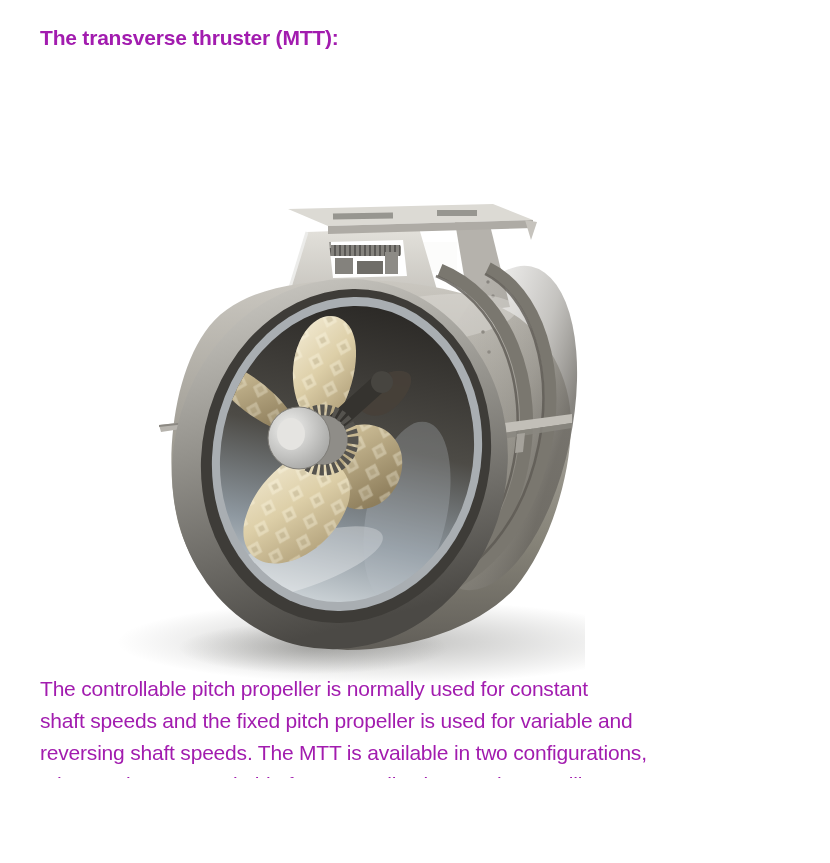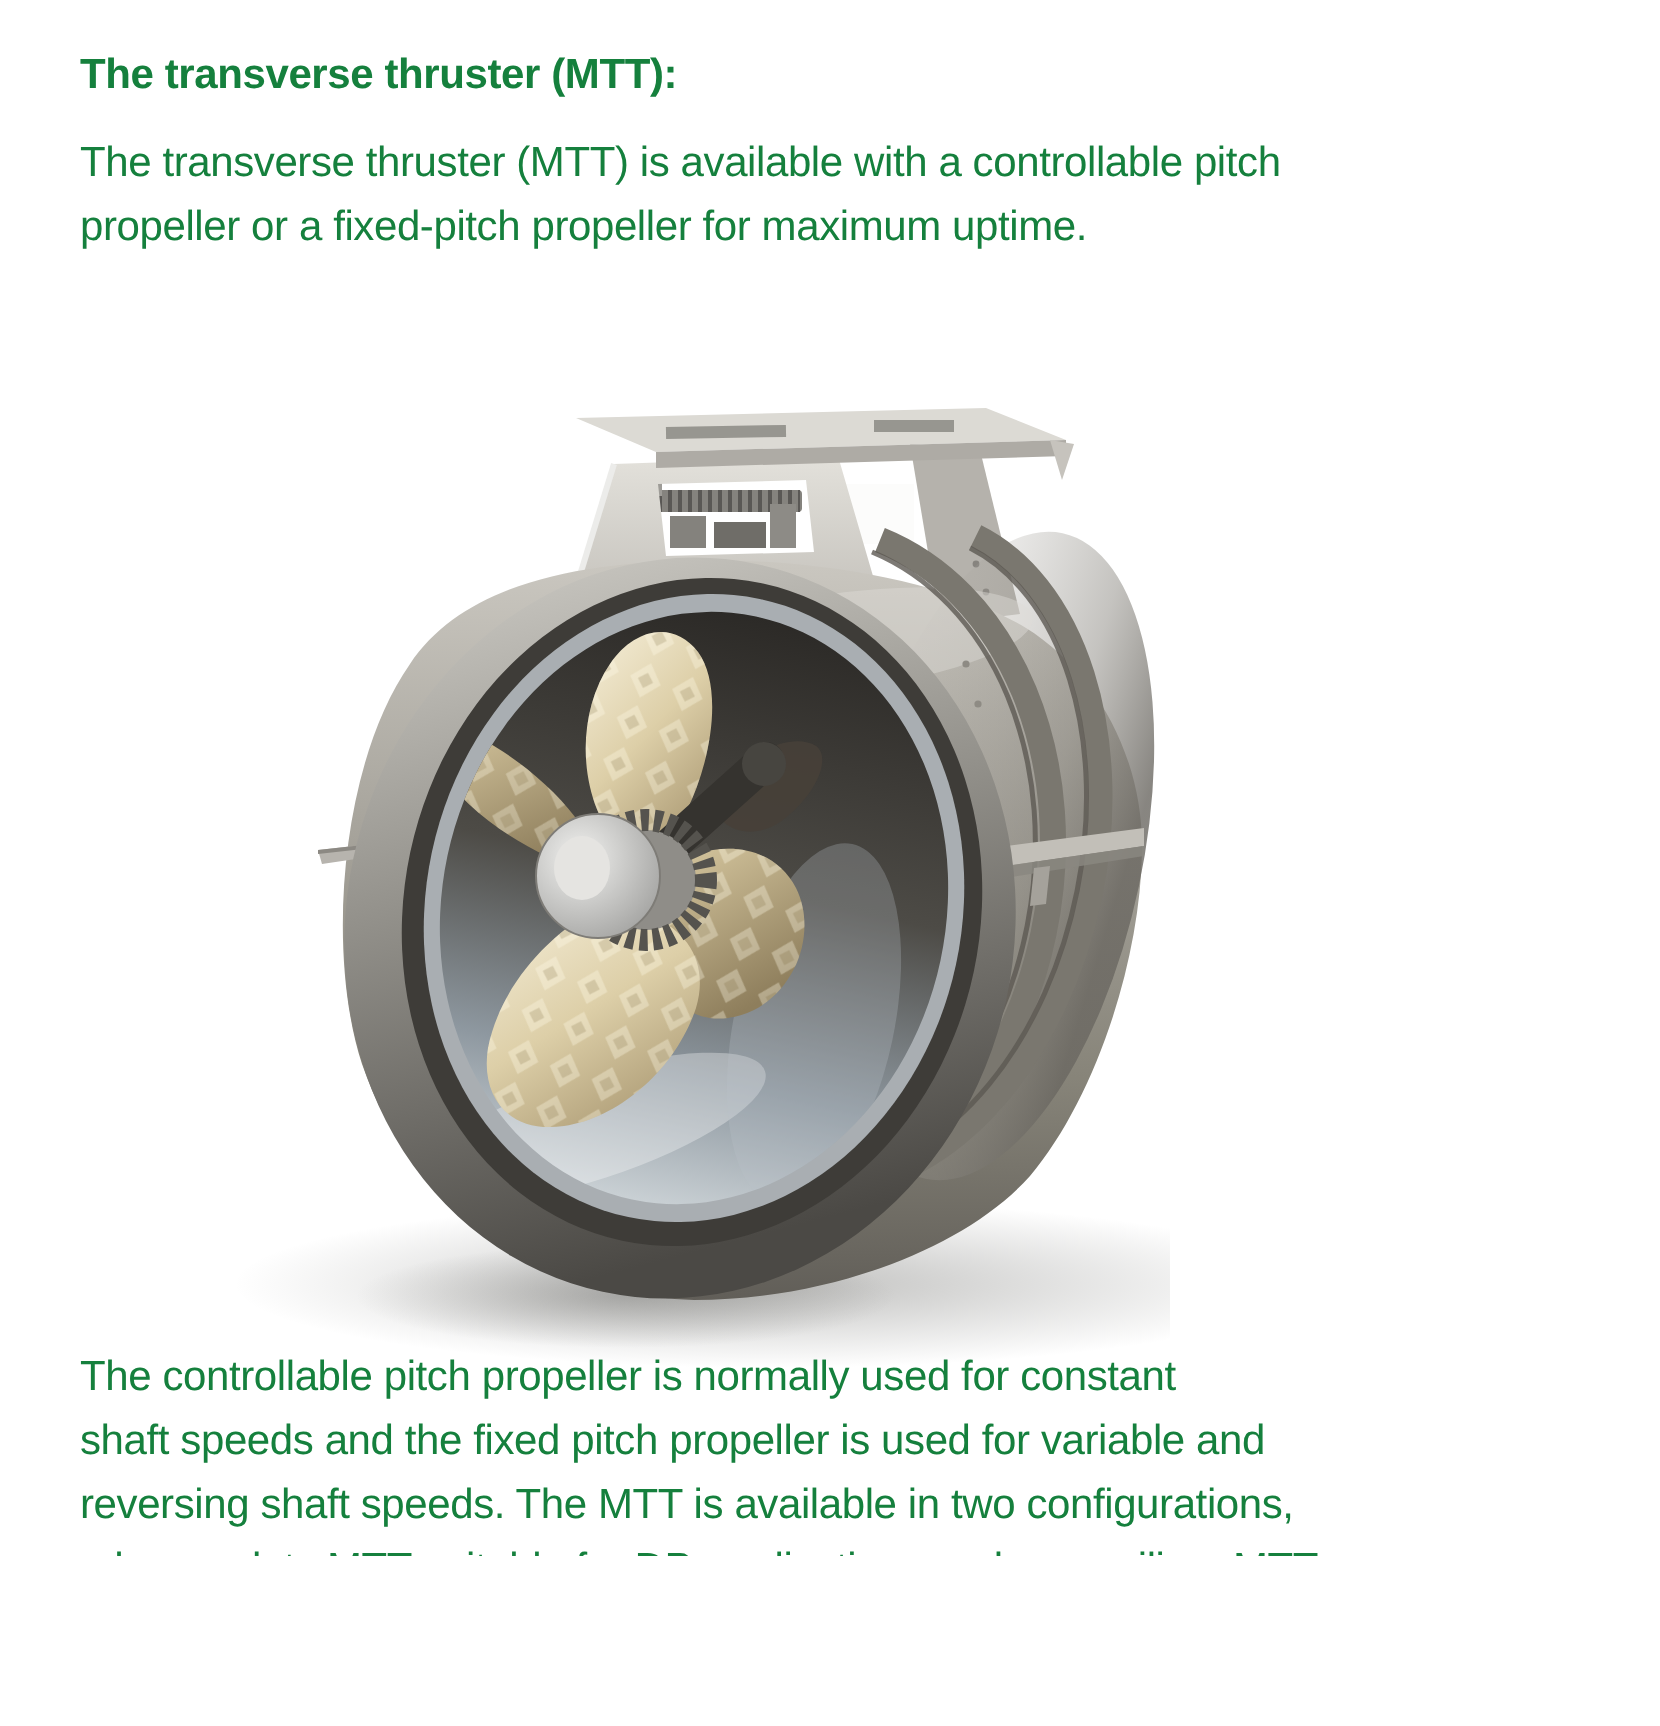--- a/index.html
+++ b/index.html
@@ -1,20 +1,20 @@
 <!DOCTYPE html>
 <html><head>
 <meta charset="utf-8">
 <style>
   html,body{margin:0;padding:0;background:#ffffff;}
   .doc{
     position:relative;
     width:830px;height:778px;
     background:#ffffff;
-    color:#15803d;
+    color:#a21caf;
     font-family:"Liberation Sans", sans-serif;
     overflow:hidden;
   }
   .doc-heading{
     position:absolute;left:40px;top:26px;
     font-size:21px;font-weight:bold;letter-spacing:-0.2px;
     margin:0;
   }
   .doc-para{
     position:absolute;left:40px;
@@ -28,22 +28,20 @@
   }
   .figure-wrap svg{display:block;width:100%;height:100%;}
 </style>
 </head>
 <body>
 
 <div class="doc">
 
   <h1 class="doc-heading">The transverse thruster (MTT):</h1>
 
-  <p class="doc-para para-intro">The transverse thruster (MTT) is available with a controllable pitch
-propeller or a fixed-pitch propeller for maximum uptime.</p>
 
   <div class="figure-wrap">
     <svg viewBox="0 0 500 515" xmlns="http://www.w3.org/2000/svg">
       <defs>
         <linearGradient id="gBody" x1="0" y1="0" x2="0" y2="1">
           <stop offset="0" stop-color="#cac7c0"></stop>
           <stop offset="0.35" stop-color="#a8a59d"></stop>
           <stop offset="0.7" stop-color="#878479"></stop>
           <stop offset="1" stop-color="#615e58"></stop>
         </linearGradient>

